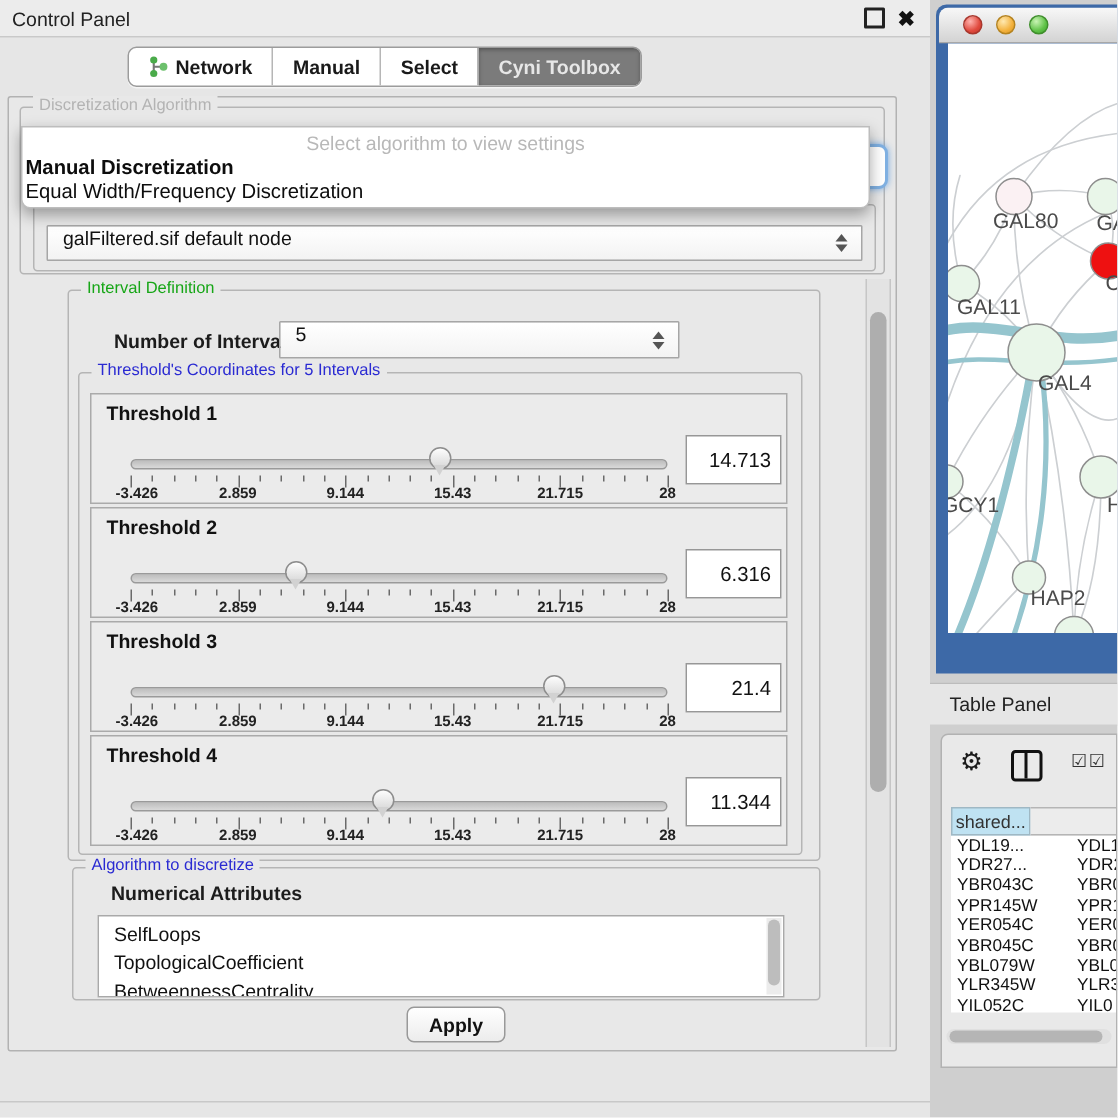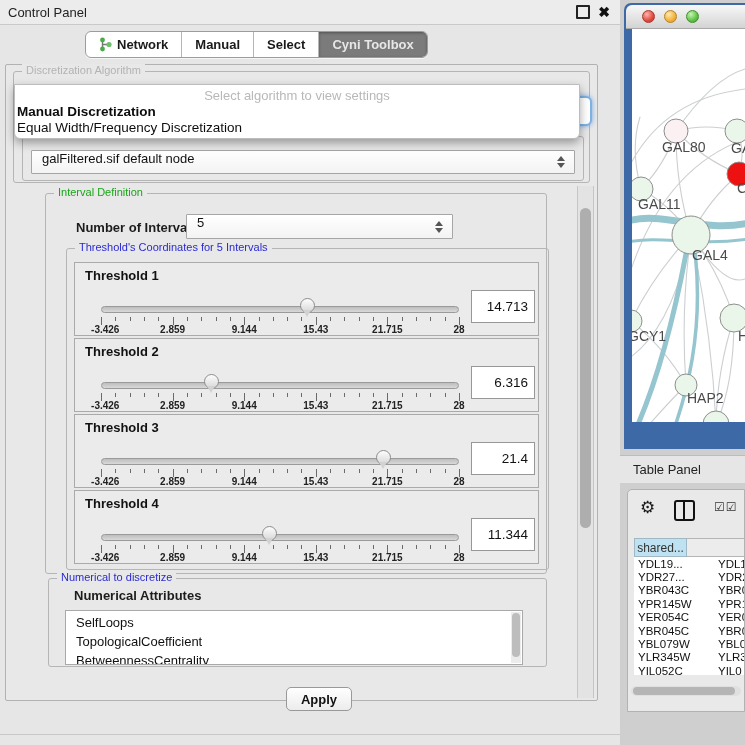--- a/index.html
+++ b/index.html
@@ -59,24 +59,24 @@
   .tlabels span{position:absolute;transform:translateX(-50%);white-space:nowrap;}
   .tvalue{position:absolute;left:396px;top:27px;width:64px;height:33px;background:#fff;
           border:1px solid #979797;box-sizing:border-box;display:flex;align-items:center;
           justify-content:flex-end;padding-right:6px;font-size:13.5px;color:#111;}
   
   .listbox{position:absolute;left:16px;top:31px;width:456px;height:53px;background:#fff;
            border:1px solid #a9a9a9;overflow:hidden;}
   .listbox ul{margin:0;padding:2px 0 0 10px;list-style:none;line-height:19px;font-size:13px;color:#111;}
   .lb-scroll{position:absolute;right:1px;top:1px;width:10px;height:51px;background:#ececec;}
   .lb-thumb{position:absolute;left:1px;top:1px;width:8px;height:44px;background:#bdbdbd;border-radius:4px;}
-  .apply-btn{position:absolute;left:286px;top:671px;width:64px;height:22px;
+  .apply-btn{position:absolute;left:271px;top:671px;width:64px;height:22px;
              background:linear-gradient(#ffffff,#ececec);border:1px solid #999;border-radius:5px;
              font-family:"Liberation Sans",sans-serif;font-size:13px;font-weight:bold;color:#111;
-             display:flex;align-items:center;justify-content:center;margin-top:16px;}
+             display:flex;align-items:center;justify-content:center;}
   .vscroll{position:absolute;left:577px;top:186px;width:17px;height:512px;background:#e3e3e3;
            border-left:1px solid #c6c6c6;border-right:1px solid #c6c6c6;box-sizing:border-box;}
   .vthumb{position:absolute;left:2px;top:22px;width:11px;height:320px;background:#aeaeae;border-radius:6px;}
   .bottom-line{position:absolute;left:0;top:734px;width:620px;height:1px;background:#c8c8c8;}
   
   .right-bg{position:absolute;left:620px;top:0;width:125px;height:745px;background:#cfcfcf;}
   .net-window{position:absolute;left:624px;top:3px;width:121px;height:446px;background:#3d69a7;
               border-radius:7px 0 0 0;}
   .net-titlebar{position:absolute;left:2px;top:2px;width:119px;height:24px;border-radius:6px 0 0 0;
                 background:linear-gradient(#f8f8f8,#d3d3d3);border-bottom:1px solid #a8a8a8;box-sizing:border-box;}
@@ -170,21 +170,21 @@
   <div class="group" style="left:45px;top:193px;width:500px;height:379px;">
     <span class="gtitle green">Interval Definition</span>
     <span style="position:absolute;left:30px;top:26px;font-weight:bold;">Number of Intervals</span>
     <div class="combo" style="left:140px;top:20px;width:267px;height:25px;box-sizing:border-box;">
       <span>5</span>
       <span class="spin">
           <i class="up"></i>
           <i class="dn"></i>
         </span>
     </div>
-    <div class="group" style="left:20px;top:54px;width:481px;height:320px;text-align:center;">
+    <div class="group" style="left:6px;top:54px;width:481px;height:320px;text-align:center;">
       <span class="gtitle blue">Threshold's Coordinates for 5 Intervals</span>
       <div id="threshList" style="position:absolute;left:0;top:13px;">
           <div class="tpanel">
             <div class="tlabel">Threshold 1</div>
             <div class="track"></div>
             <div class="thumb" style="left: 225.137px;"></div>
             <div class="ticks">
               <i style="left: 0%; height: 8px;"></i>
               <i style="left: 4%; height: 4px;"></i>
               <i style="left: 8%; height: 4px;"></i>
@@ -346,21 +346,21 @@
               <span style="left: 80%;">21.715</span>
               <span style="left: 100%;">28</span>
             </div>
             <div class="tvalue">11.344</div>
           </div>
         </div>
     </div>
   </div>
 
   <div class="group" style="left:48px;top:578px;width:497px;height:87px;">
-    <span class="gtitle blue">Numerical to discretize</span>
+    <span class="gtitle blue">Algorithm to discretize</span>
     <span style="position:absolute;left:9px;top:9px;font-weight:bold;padding-left:16px;">Numerical Attributes</span>
     <div class="listbox">
       <ul id="attrList">
           <li>SelfLoops</li>
           <li>TopologicalCoefficient</li>
           <li>BetweennessCentrality</li>
         </ul>
       <div class="lb-scroll">
           <div class="lb-thumb"></div>
         </div>

